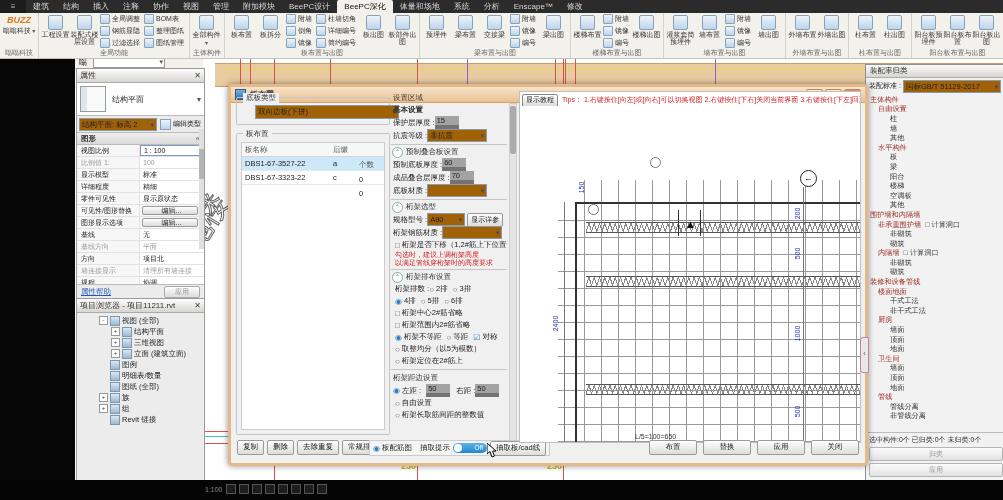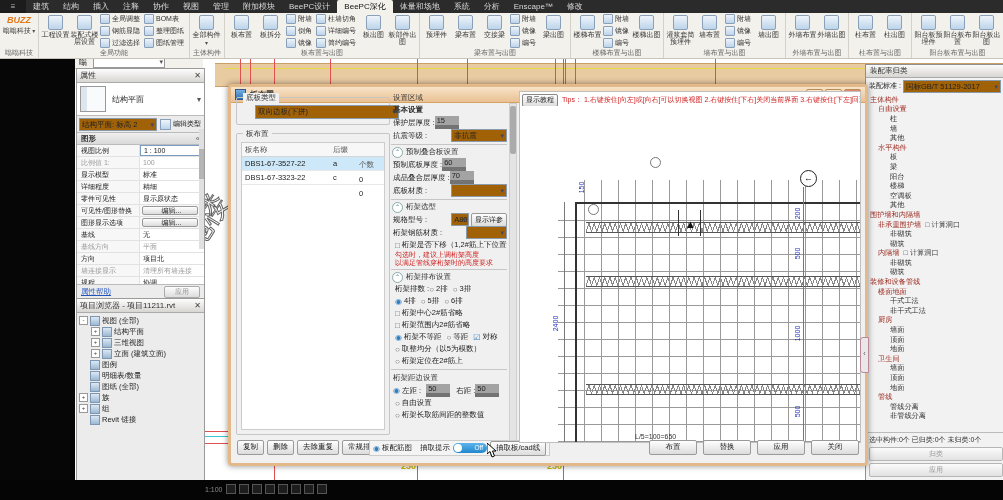--- a/index.html
+++ b/index.html
@@ -76,21 +76,21 @@
     text-align:center;line-height:8px;border-radius:2px;}
   #propfoot{position:absolute;bottom:0;left:0;right:0;height:14px;display:flex;align-items:center;
     padding:0 4px;background:#ececec;border-top:1px solid #bbb;margin-top:31px;}
   #prophelp{color:#2255bb;text-decoration:underline;font-size:7.5px;}
   #propapply{margin-left:auto;width:34px;height:10px;border:1px solid #aaa;background:linear-gradient(#fdfdfd,#ddd);
     color:#999;text-align:center;line-height:10px;font-size:7px;border-radius:2px;}
   #propscroll{position:absolute;right:0;top:60px;width:5px;height:120px;background:#e0e0e0;}
   #propscroll .th{position:absolute;top:20px;left:0;width:5px;height:30px;background:#b5b5b5;}
   
   #pbrowser{left:76px;top:298px;width:127px;height:182px;}
-  .trow{display:flex;align-items:center;height:11px;font-size:7.5px;color:#222;white-space:nowrap;overflow:hidden;}
+  .trow{display:flex;align-items:center;height:11px;font-size:7.5px;color:#222;white-space:nowrap;overflow:hidden;margin-left:20px;}
   .trow .exp{width:7px;height:7px;border:1px solid #999;background:#fff;font-size:6px;line-height:6px;text-align:center;
     color:#444;margin:0 2px;flex:0 0 auto;}
   .trow .exp:empty{visibility:hidden;}
   .trow .tico{width:8px;height:8px;background:linear-gradient(#dce8f4,#9db8d2);border:1px solid #7d96b2;margin-right:2px;flex:0 0 auto;}
   .trow.l1{padding-left:12px;}
   
   #dialog{left:228px;top:84px;width:634px;height:376px;z-index:5;background:#f0f0f0;
     border:3px solid #e3b98a;border-radius:4px;box-shadow:0 0 6px rgba(0,0,0,.45);}
   #dlgtitle{height:15px;background:linear-gradient(#f8e3c8,#e9c193);display:flex;align-items:center;padding:0 4px;
     border-bottom:1px solid #d5a463;}
@@ -117,21 +117,21 @@
   #listbtns{position:absolute;left:6px;top:353px;display:flex;gap:3px;}
   
   #settings{position:absolute;left:160px;top:4px;width:116px;height:346px;overflow:hidden;}
   .scap{font-size:7.5px;color:#333;margin:2px 0 1px 2px;}
   .ssec{border-top:1px solid #c6c6c6;margin-top:2px;padding-top:1px;position:relative;}
   .shead{display:flex;align-items:center;font-size:7.5px;color:#333;height:12px;}
   .shead .cir{width:9px;height:9px;border:1px solid #8aa;border-radius:50%;font-size:6px;line-height:8px;text-align:center;
     color:#468;margin:0 3px 0 1px;background:#fff;}
   .frow{display:flex;align-items:center;font-size:7.5px;height:13px;padding-left:2px;white-space:nowrap;}
   .frow .val{border-bottom:4px solid #737373;min-width:20px;padding:0 2px;background:#a3a3a3;}
-  .frow .combo{max-width:56px;margin-left:24px;}
+  .frow .combo{max-width:56px;}
   .minibtn{height:12px;border:1px solid #9a9a9a;border-radius:2px;background:linear-gradient(#fefefe,#dcdcdc);
     font-size:7px;line-height:11px;padding:0 3px;margin-left:2px;white-space:nowrap;}
   .radio,.chk{display:flex;align-items:center;font-size:7.5px;white-space:nowrap;margin-right:5px;}
   .radio::before{content:"○";margin-right:2px;font-size:8px;color:#666;}
   .radio.on::before{content:"◉";color:#2e7dbf;}
   .chk::before{content:"□";margin-right:2px;font-size:8px;color:#666;}
   .chk.on::before{content:"☑";color:#2e7dbf;}
   .optrow{display:flex;align-items:center;height:12px;padding-left:4px;}
   .warn{color:#d02020;font-size:7px;line-height:8px;padding-left:4px;white-space:nowrap;}
   

